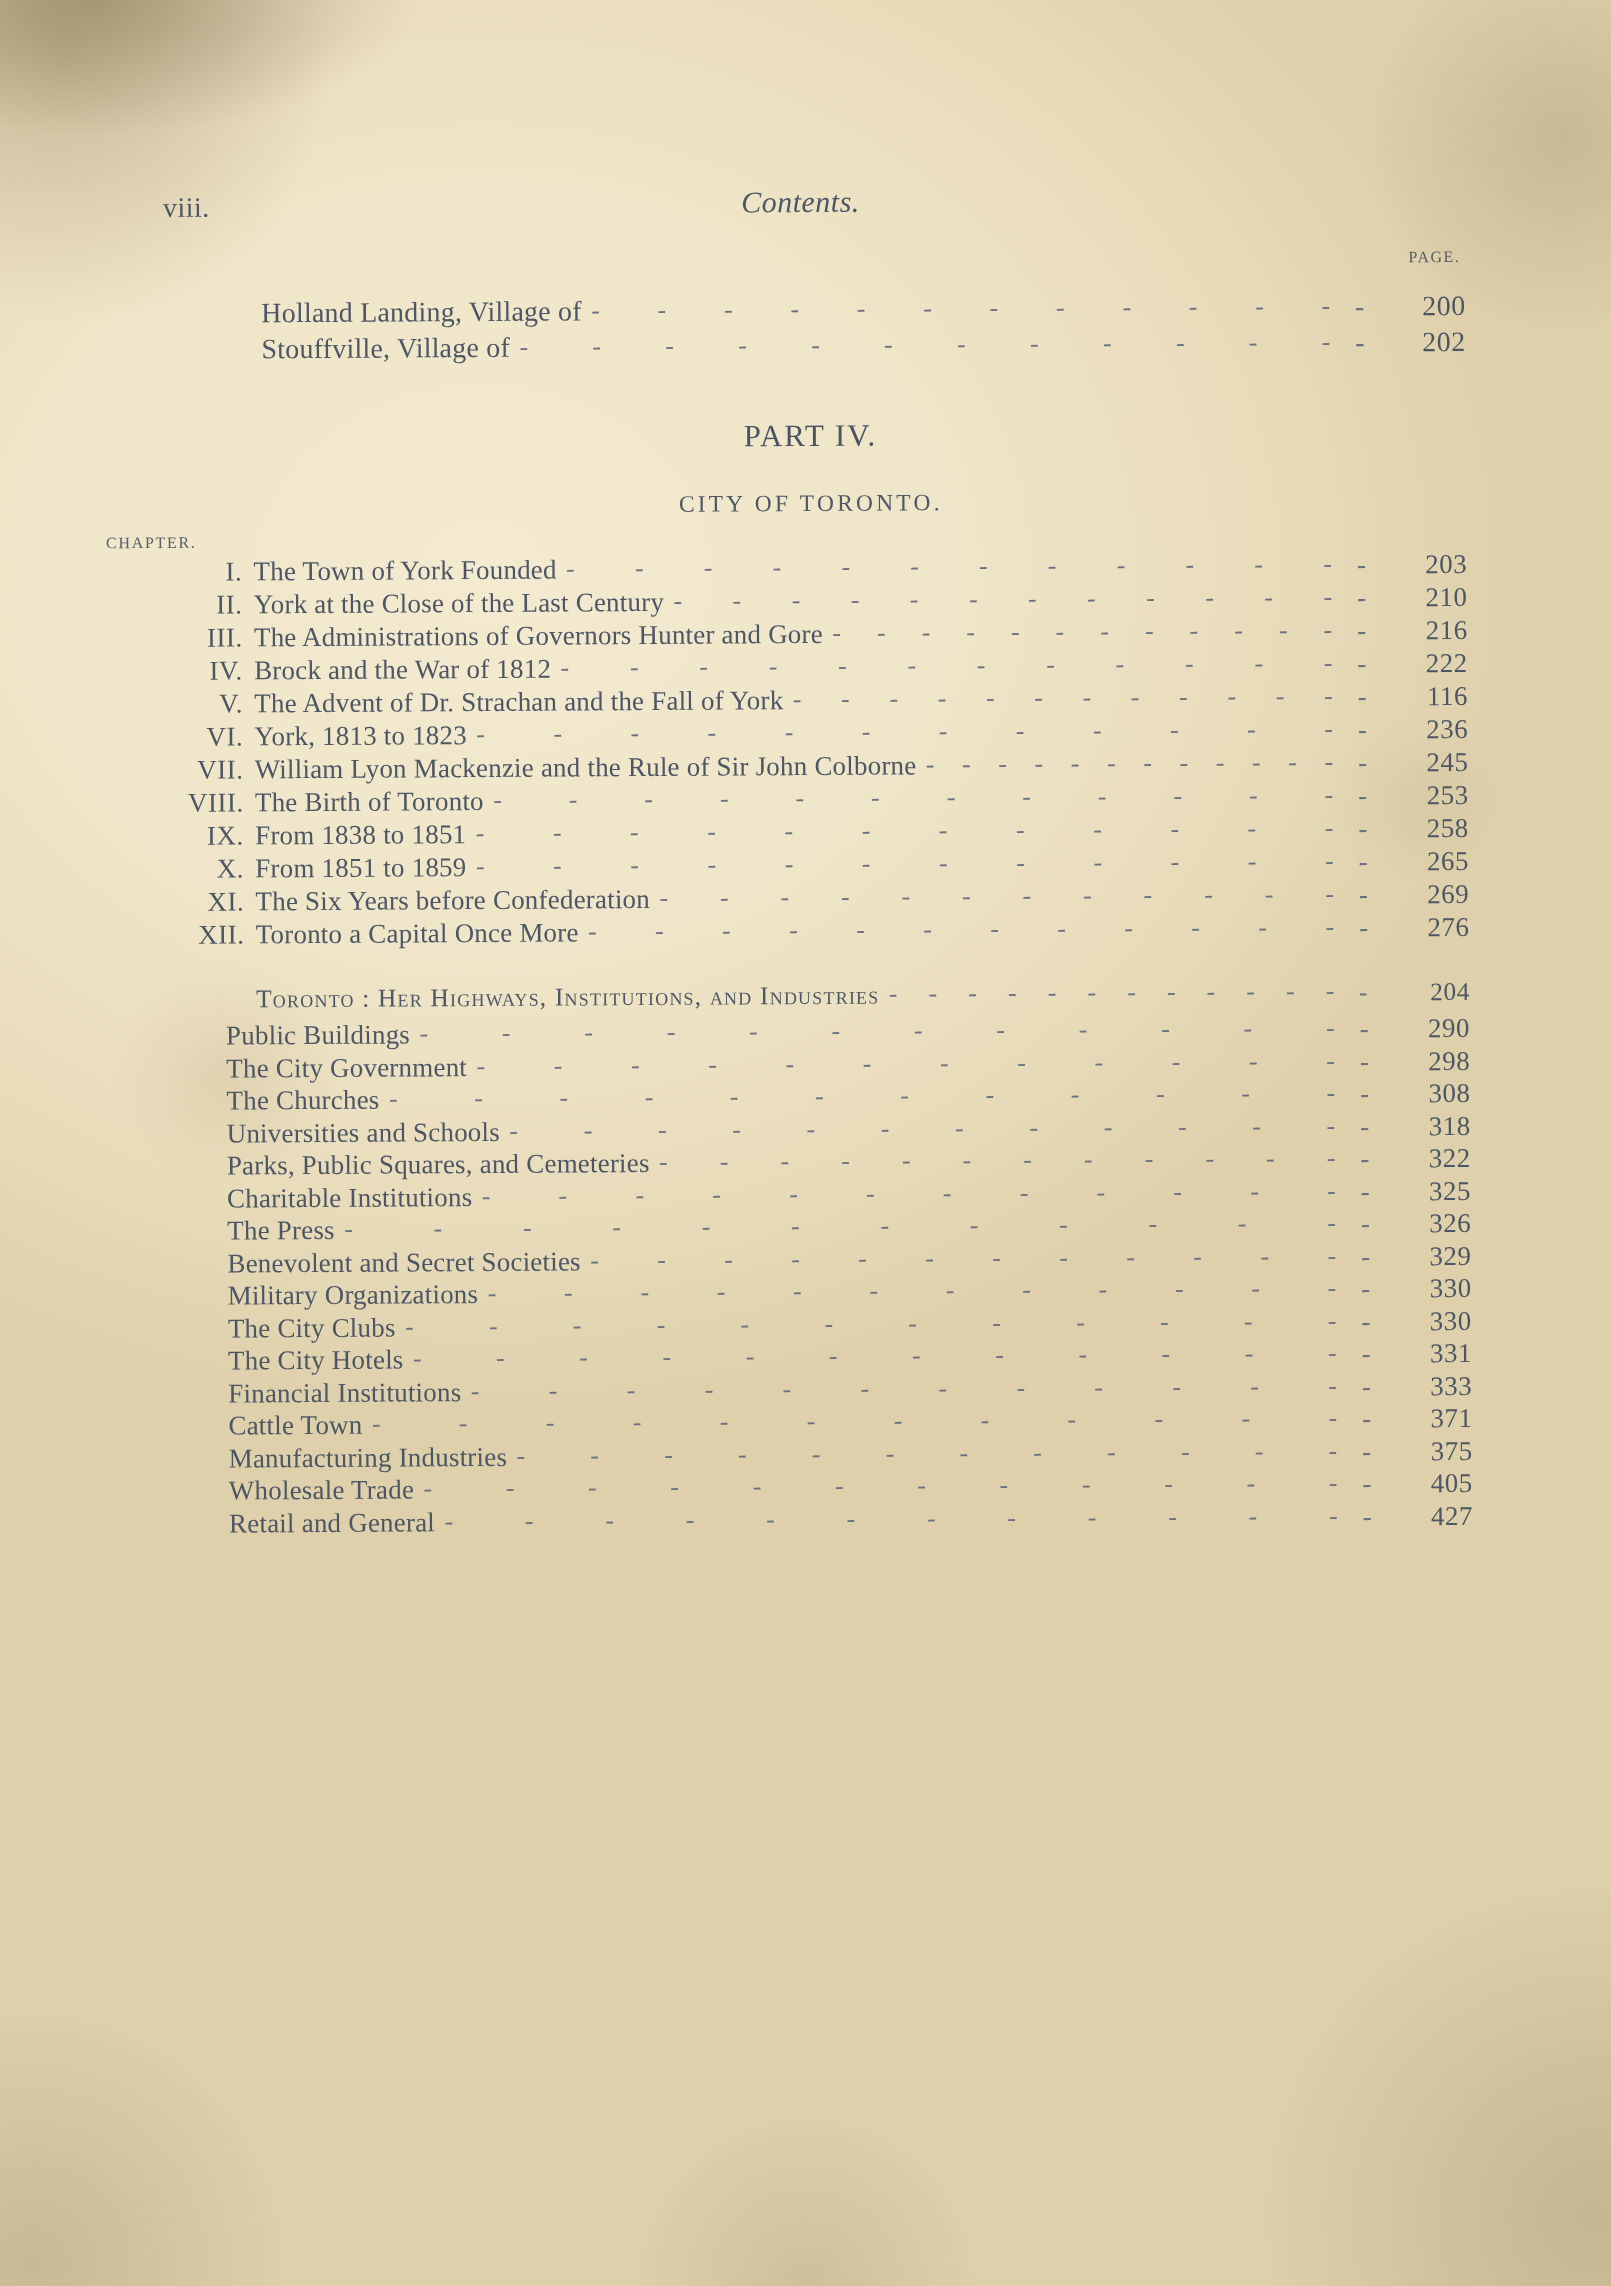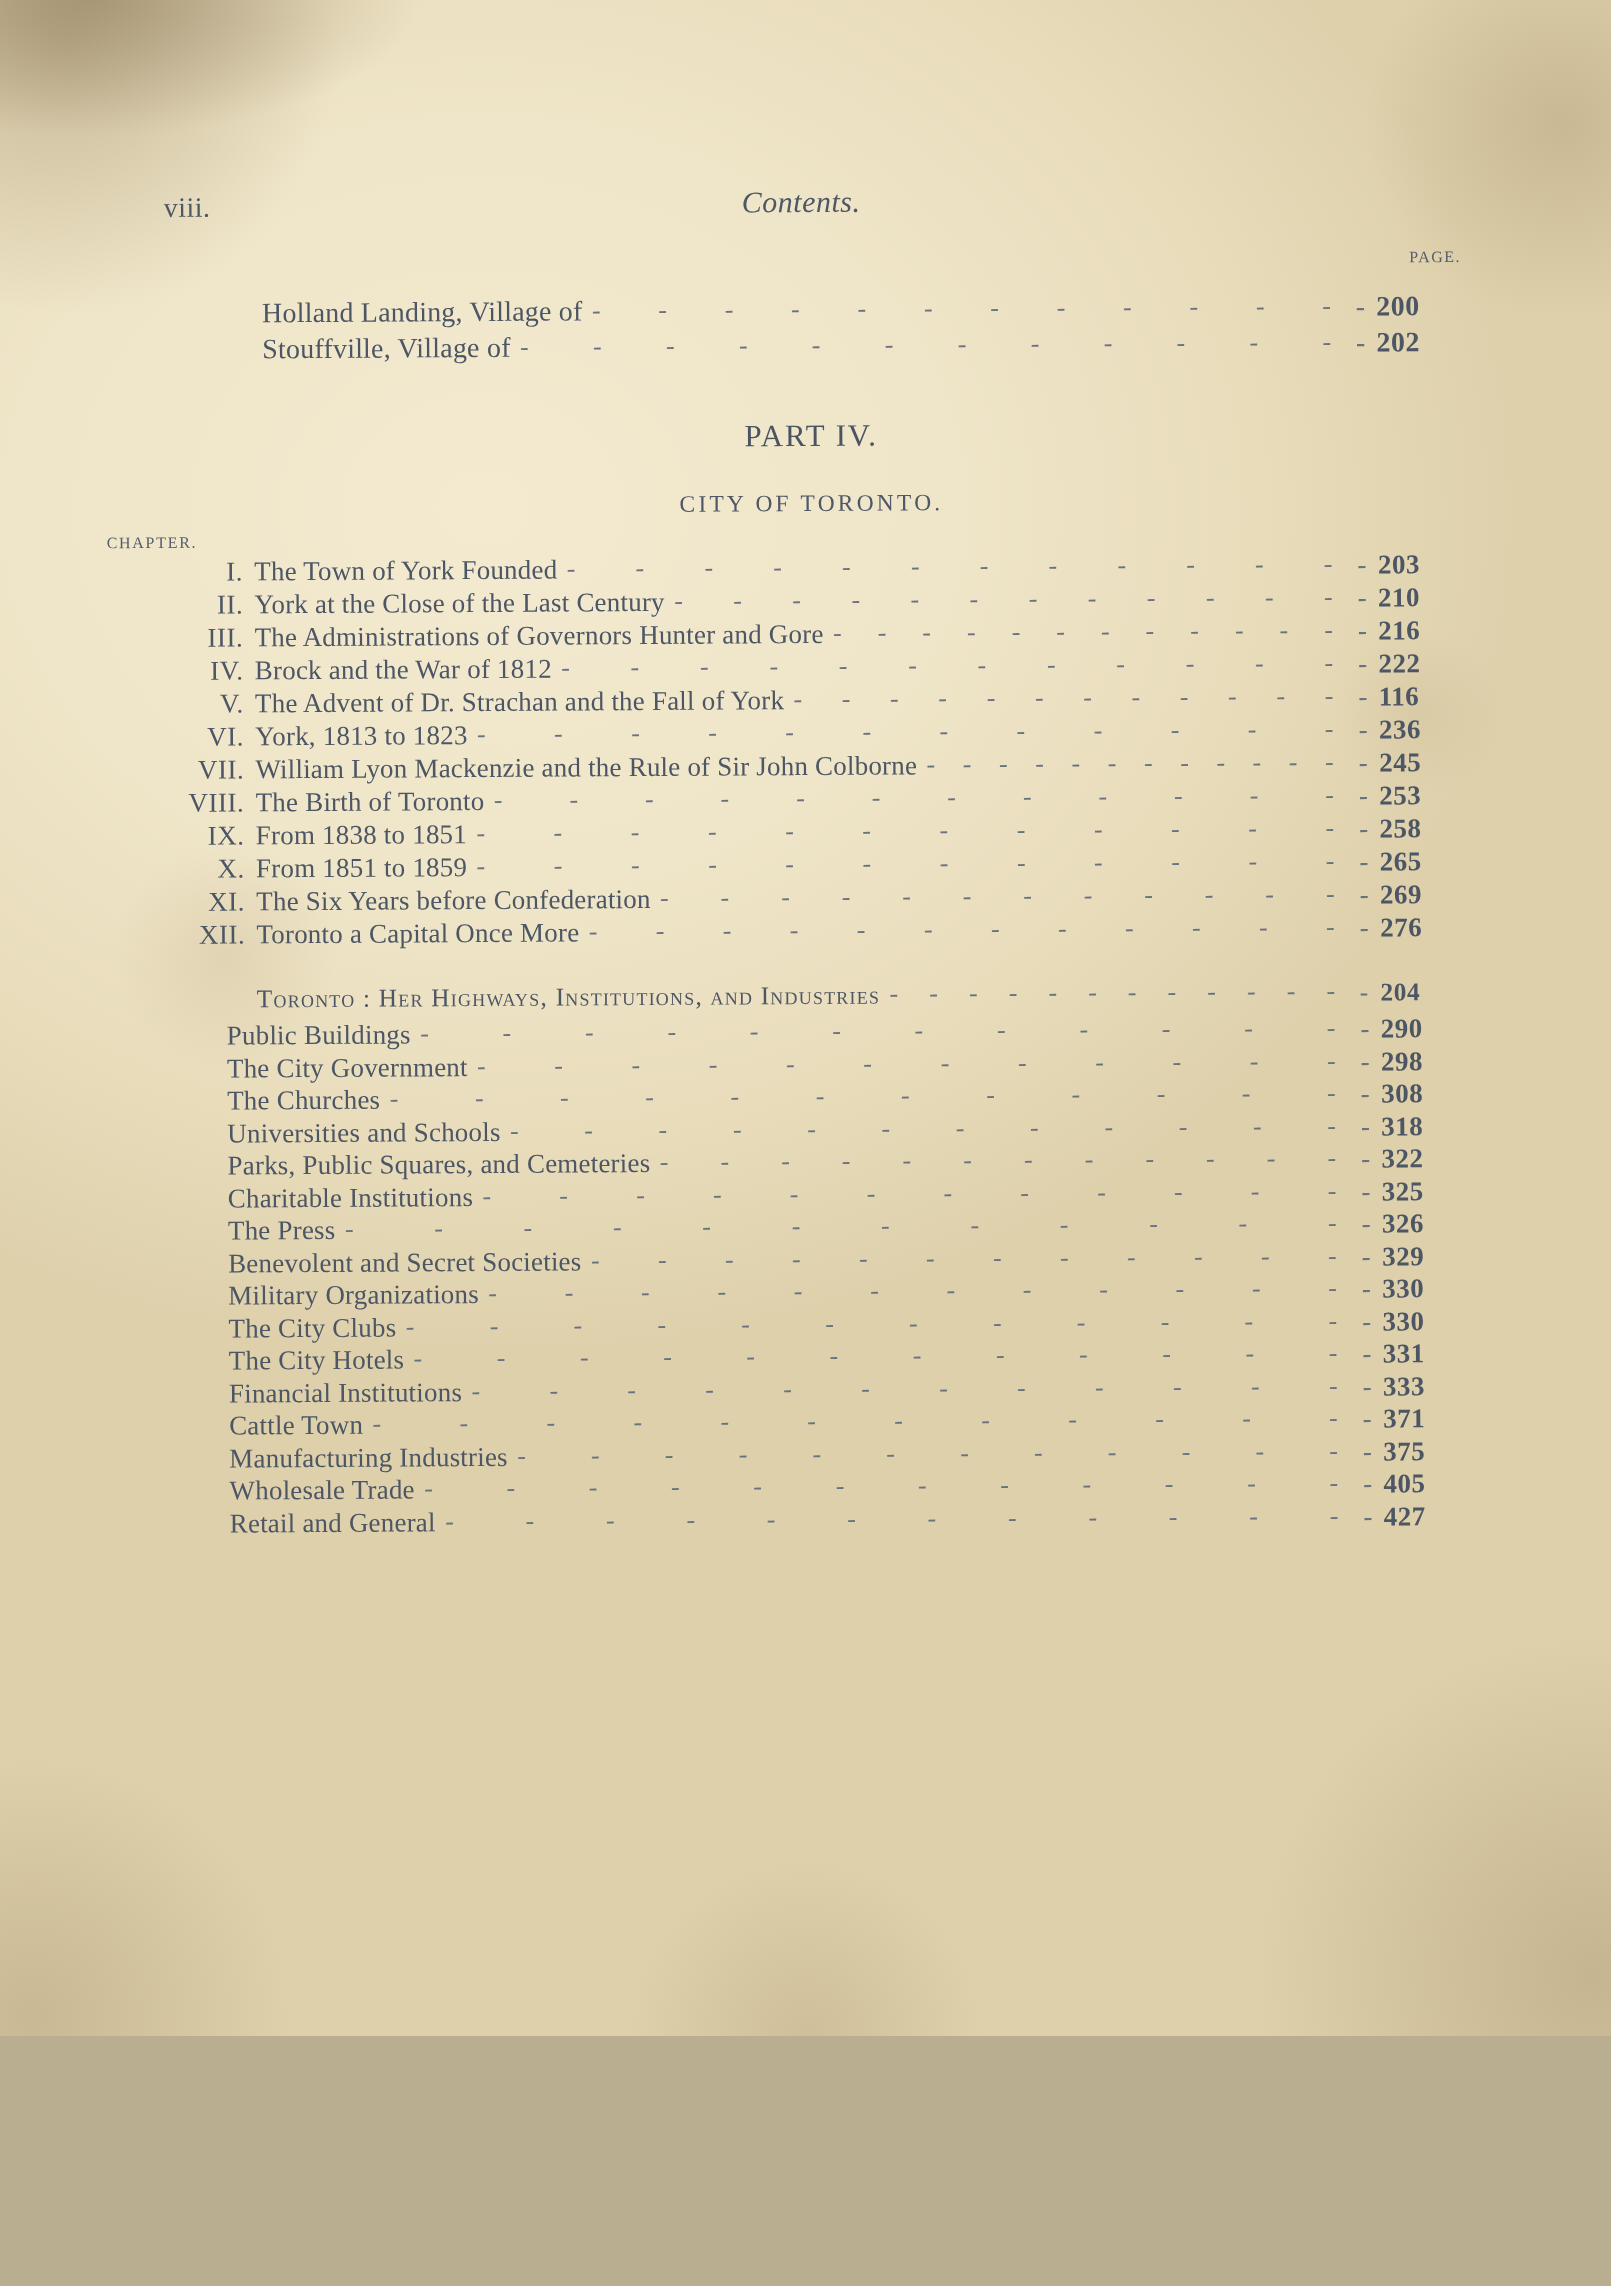--- a/index.html
+++ b/index.html
@@ -11,21 +11,21 @@
     width: 1611px;
     height: 2286px;
     overflow: hidden;
     font-family: "Liberation Serif", serif;
   }
 
   
   #page {
     position: relative;
     width: 1611px;
-    height: 2036px;
+    height: 2286px;
     background:
       radial-gradient(ellipse 1036px 847px at 30% 25%, #f3ead0 0%, #efe5c8 45%, #e8dcbb 75%, #ded0ab 100%);
     overflow: hidden;
   }
   
   #page::before {
     content: "";
     position: absolute;
     inset: 0;
     pointer-events: none;
@@ -117,23 +117,22 @@
   .row .leader span {
     display: block;
     text-align: justify;
     text-align-last: justify;
     white-space: nowrap;
     transform: translateY(-0.06em);
   }
   .row .page {
     flex: 0 0 auto;
     width: 90px;
-    text-align: left;
+    text-align: right;
     letter-spacing: 0.5px;
-    font-weight: bold;
   }
   .row .dash-before {
     flex: 0 0 auto;
     width: 24.5px;
     text-align: right;
     padding-right: 11.3px;
     color: #6a7280;
   }
 
   

